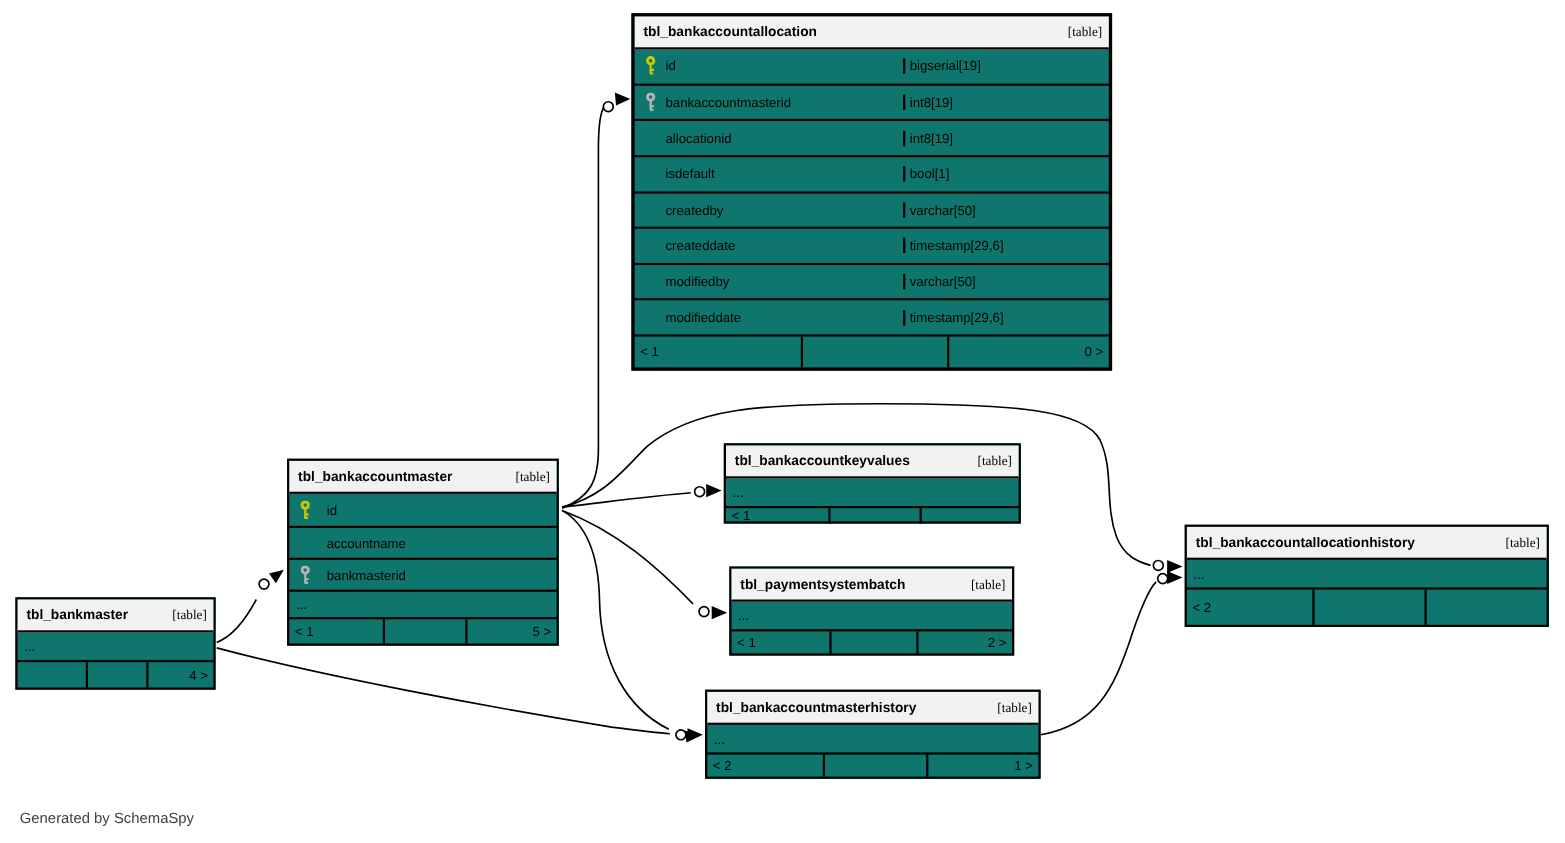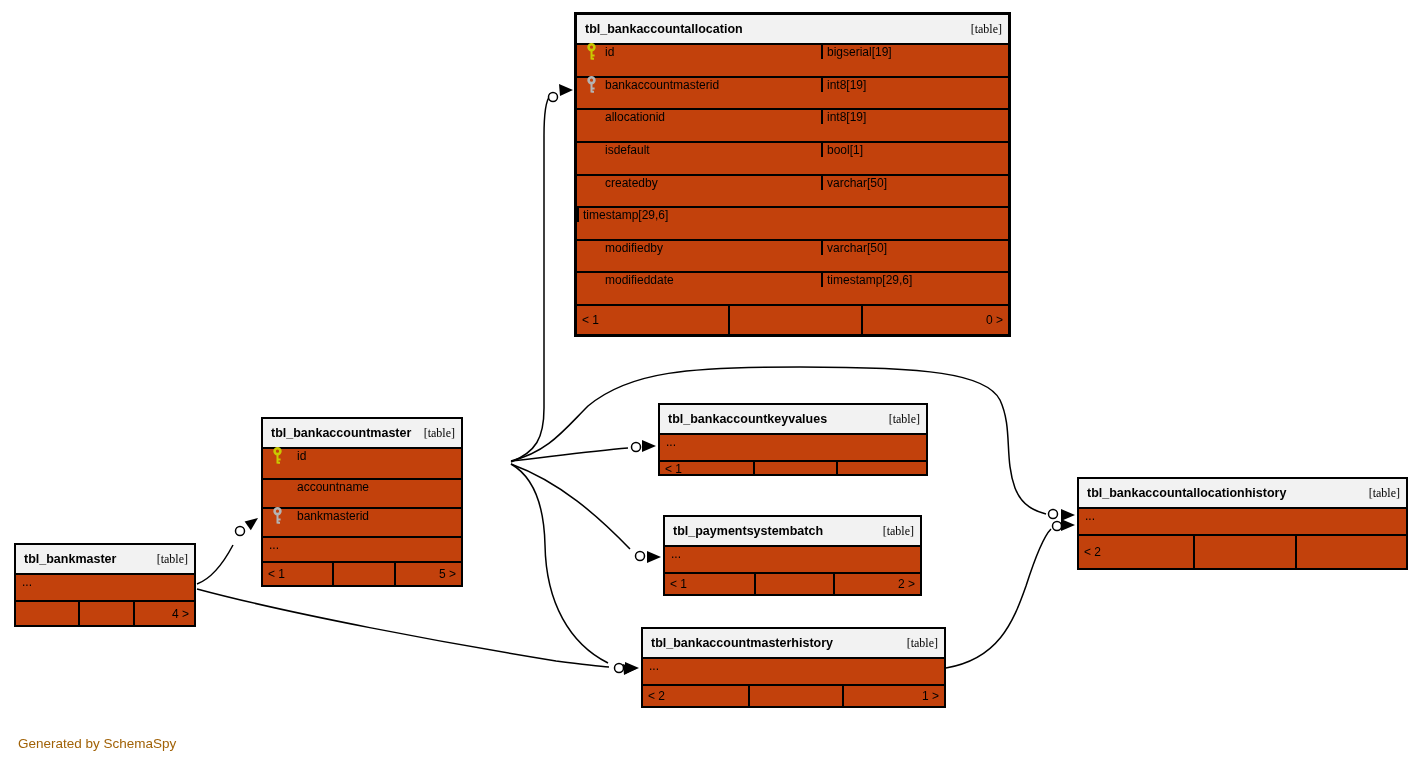--- a/index.html
+++ b/index.html
@@ -7,31 +7,31 @@
     position:relative; width:1423px; height:766px; background:#ffffff;
     font-family:"Liberation Sans", sans-serif; color:#000; overflow:hidden;
   }
   svg.edges { position:absolute; left:0; top:0; z-index:0; }
   svg.edges path { fill:none; stroke:#000; stroke-width:1.5px; }
   svg.edges circle { fill:#fff; stroke:#000; stroke-width:1.5px; }
   svg.edges polygon { fill:#000; stroke:none; }
 
   .tbl {
     position:absolute; z-index:1; display:flex; flex-direction:column;
-    background:#c2410c; border:2px solid #000; box-sizing:border-box; font-size:12px;
+    background:#0f766e; border:2px solid #000; box-sizing:border-box; font-size:12px;
   }
   .hdr {
     height:30px; flex:0 0 30px; background:#f2f2f2; border-bottom:2px solid #000;
     display:flex; align-items:center; justify-content:space-between;
     padding:0 6px 0 8px; box-sizing:border-box;
   }
   .ttl { font-weight:bold; font-size:12.5px; white-space:nowrap; }
   .badge { font-size:12px; font-weight:normal; white-space:nowrap;font-family:Liberation Serif, serif; }
   .rows { display:flex; flex-direction:column; }
-  .row { display:flex; align-items:flex-start; border-top:2px solid #000; box-sizing:border-box; }
+  .row { display:flex; align-items:center; border-top:2px solid #000; box-sizing:border-box; }
   .rows .row:first-child { border-top:none; }
   .cell { display:flex; align-items:center; box-sizing:border-box; }
   .cell.name { position:relative; padding-left:34px; flex:1; }
   .row.dots .cell.name { padding-left:6px; }
   .cell.type { border-left:2px solid #000; padding-left:4px; white-space:nowrap; }
   .cell.spare { border-left:2px solid #000; }
   .keyicon { position:absolute; left:9px; top:50%; transform:translateY(-50%); width:11px; height:18px; }
 
   .ftr {
     border-top:2px solid #000; flex:1; display:grid;
@@ -44,32 +44,32 @@
 
   
   .t0 { left:574px; top:12px;  width:437px; height:325px; border-width:3px; }
   .t0 .rows { flex:1; }
   .t0 .row { flex:1; }
   .t0 .cell.name { flex:0 0 244px; padding-left:28px; }
   .t0 .cell.type { flex:0 0 150px; }
   .t0 .cell.spare { flex:1; }
   .t0 .ftr { flex:0 0 28px; }
 
-  .t1 { left:261px; top:417px; width:202px; height:170px; }
+  .t1 { left:261px; top:417px; width:247px; height:170px; }
   .t1 .row { height:29px; flex:0 0 29px; }
   .t1 .row.dots { height:25px; flex:0 0 25px; }
 
   .t2 { left:14px;  top:543px; width:182px; height:84px; }
   .t3 { left:658px; top:403px; width:270px; height:73px; }
   .t4 { left:663px; top:515px; width:259px; height:81px; }
   .t5 { left:641px; top:627px; width:305px; height:81px; }
   .t6 { left:1077px;top:477px; width:331px; height:93px; }
   .t2 .row.dots, .t3 .row.dots, .t4 .row.dots, .t5 .row.dots, .t6 .row.dots { height:25px; flex:0 0 25px; }
 
-  .caption { position:absolute; left:18px; top:736px; font-size:13.5px; color:#a16207; z-index:1; }
+  .caption { position:absolute; left:18px; top:736px; font-size:13.5px; color:#404040; z-index:1; }
 </style>
 </head>
 <body>
 
 <div class="canvas">
 
   <svg class="edges" width="1423" height="766">
 
     <path d="M 511 462 C 536 452 544 438 544 408 L 544 136 C 544 112 546 100 550 96"></path>
 
@@ -148,20 +148,23 @@
           <div class="cell spare"></div>
         </div>
         <div class="row">
           <div class="cell name">
             <span>createdby</span>
           </div>
           <div class="cell type">varchar[50]</div>
           <div class="cell spare"></div>
         </div>
         <div class="row">
+          <div class="cell name">
+            <span>createddate</span>
+          </div>
           <div class="cell type">timestamp[29,6]</div>
           <div class="cell spare"></div>
         </div>
         <div class="row">
           <div class="cell name">
             <span>modifiedby</span>
           </div>
           <div class="cell type">varchar[50]</div>
           <div class="cell spare"></div>
         </div>

